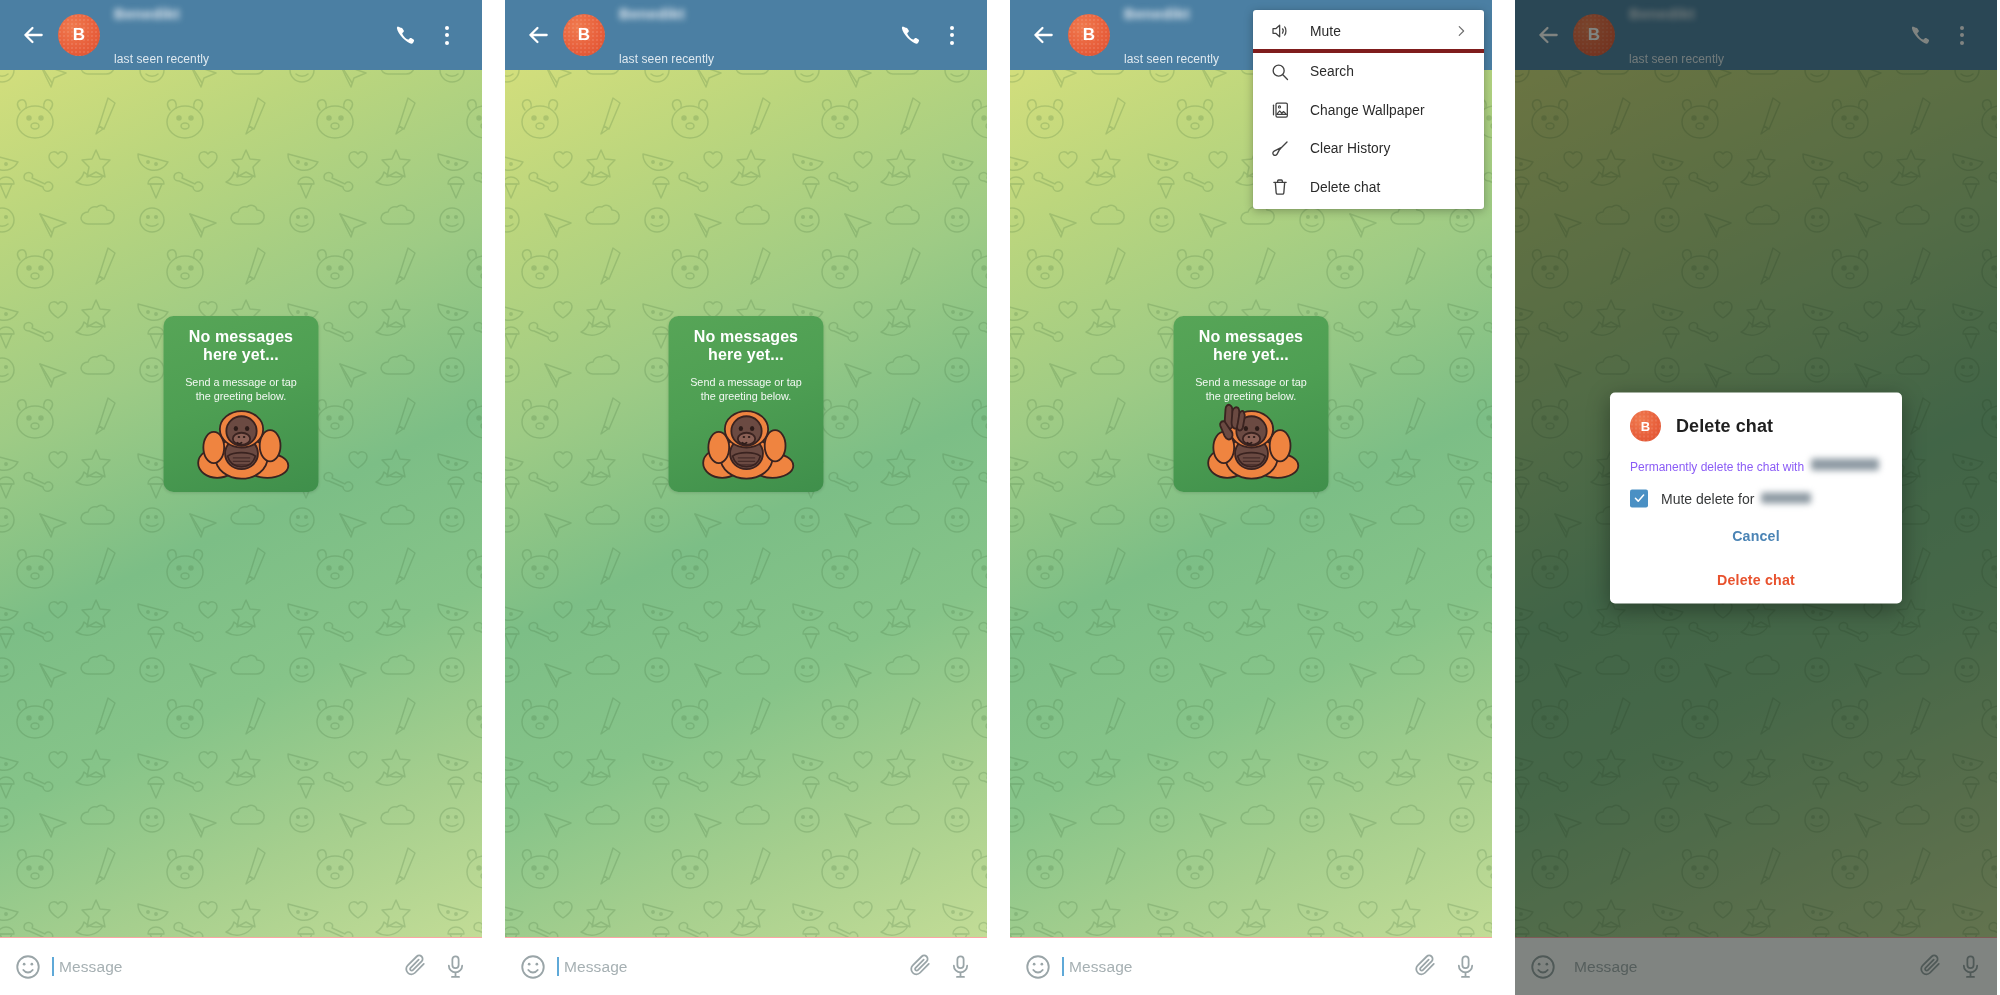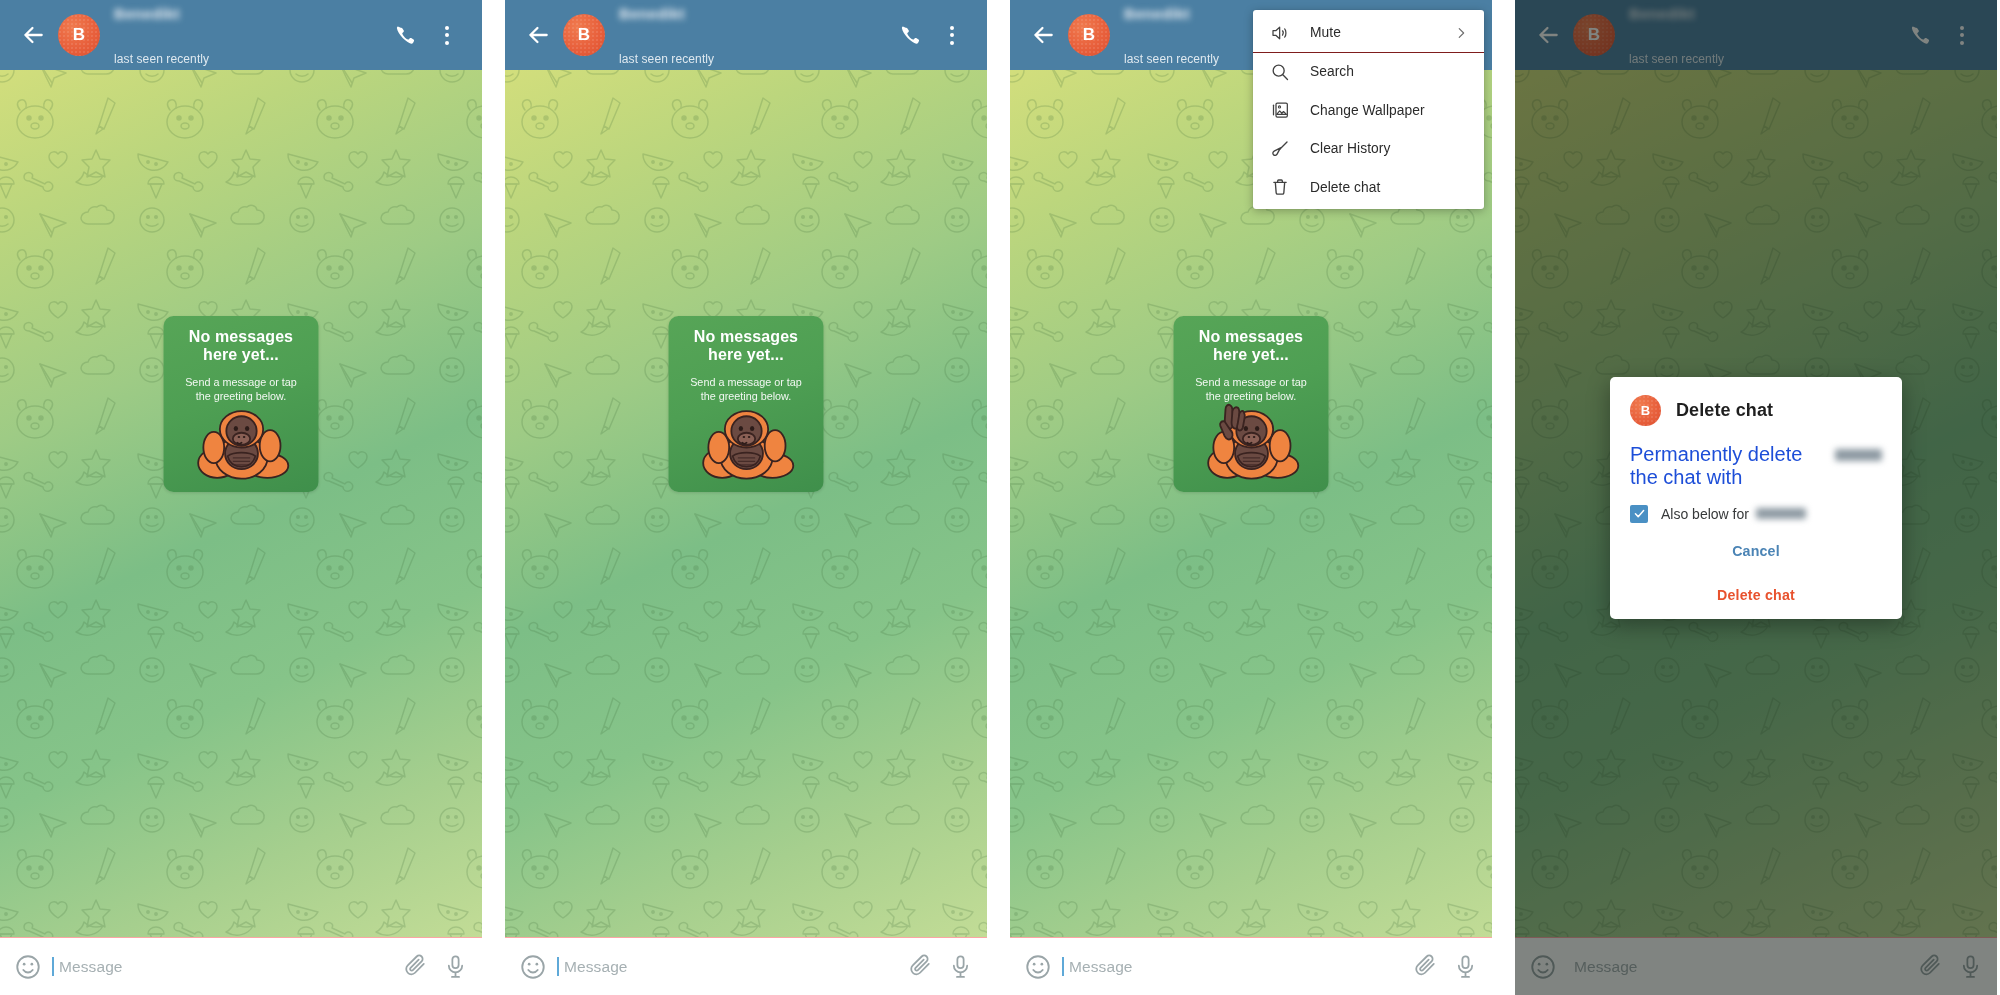--- a/index.html
+++ b/index.html
@@ -201,21 +201,21 @@
     z-index: 20;
     padding: 4px 0 2px;
   }
   .menu-item {
     height: 38.5px;
     display: flex;
     align-items: center;
     padding: 0 16px 0 14px;
     position: relative;
   }
-  .menu-item.has-rule { border-bottom: 1px solid #7f1d1d; }
+  .menu-item.has-rule { border-bottom: 4px solid #7f1d1d; }
   .mi-icon {
     width: 25px; height: 25px;
     flex: 0 0 auto;
     margin-right: 18px;
     display: flex; align-items: center; justify-content: center;
   }
   .mi-icon svg { width: 20px; height: 20px; }
   .mi-label {
     font-size: 13.8px;
     color: #2b2b2b;
@@ -253,22 +253,22 @@
     margin-right: 15px; flex: 0 0 auto; position: relative;
   }
   .dlg-avatar::after{
     content:""; position:absolute; inset:0; border-radius:50%;
     background-image: radial-gradient(circle, rgba(255,255,255,.30) 0.6px, transparent 0.9px);
     background-size: 4px 4px; opacity:.55;
   }
   .dlg-avatar span { position: relative; z-index: 2; }
   .dlg-title { font-size: 18px; font-weight: bold; color: #1f1f1f; letter-spacing: .1px; }
   .dlg-body {
-    font-size: 20px;
-    color: #1d4ed8;
+    font-size: 12px;
+    color: #8b5cf6;
     margin-bottom: 16px;
     display: flex;
     align-items: baseline;
     flex-wrap: nowrap;
   }
   .redacted {
     display: inline-block;
     height: 12px;
     background: #8e9aa3;
     filter: blur(3.2px);
@@ -799,21 +799,21 @@
           <span>Permanently delete the chat with</span>
           <span class="redacted w-name"></span>
         </div>
         <div class="dlg-check">
           <span class="cbox">
             <svg>
               <use href="#ic-check"></use>
               </svg>
           </span>
           <span class="dlg-check-label">
-            <span>Also below for</span>
+            <span>Mute delete for</span>
             <span class="redacted w-first"></span>
           </span>
         </div>
         <div class="dlg-actions">
           <div class="btn-cancel">Cancel</div>
           <div class="btn-delete">Delete chat</div>
         </div>
       </div>
 
     </div>

